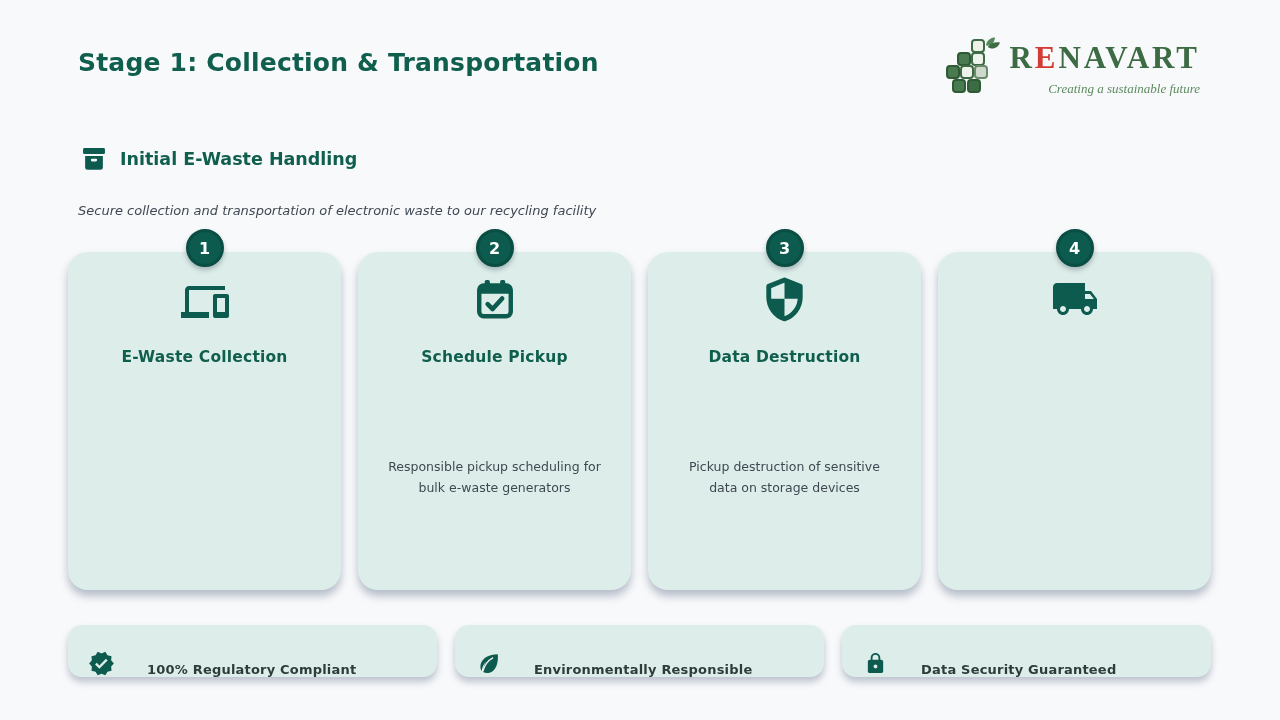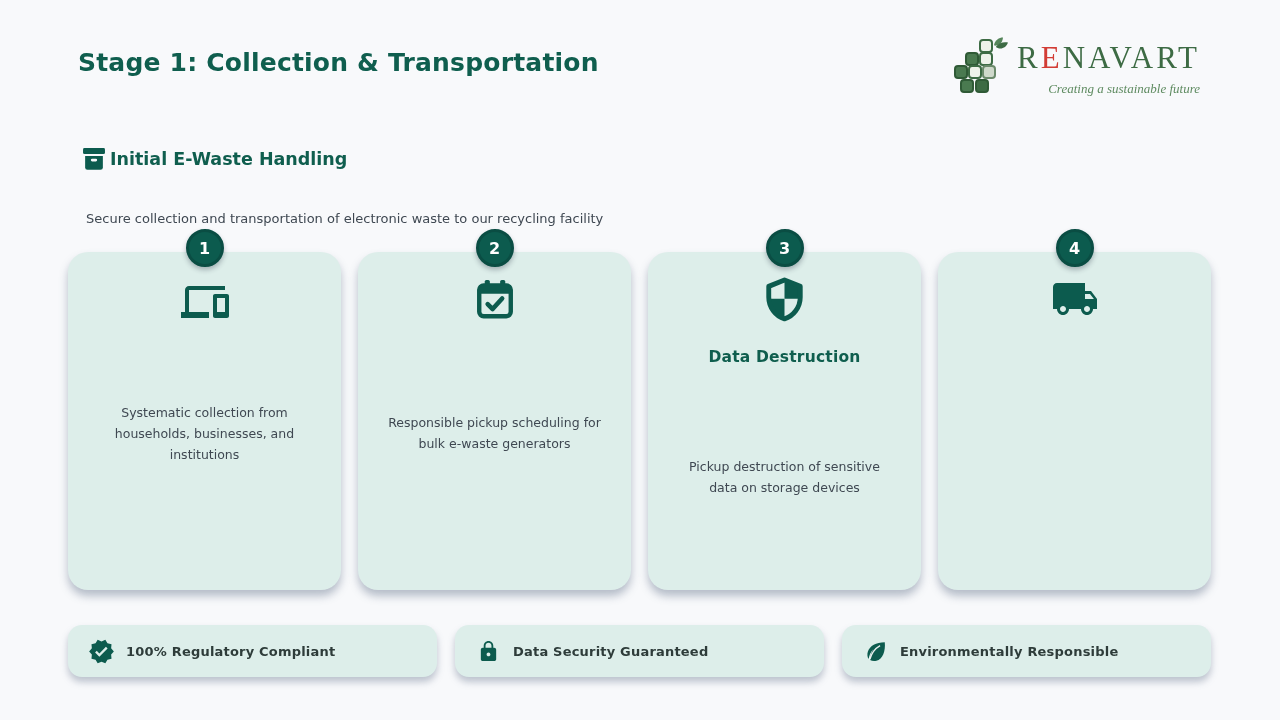--- a/index.html
+++ b/index.html
@@ -18,44 +18,44 @@
     color:var(--title-teal,#0f5e4e);
   }
   .logo{
     position:absolute;right:80px;top:36px;
     display:flex;align-items:flex-start;gap:8px;
   }
   .logo-mark{width:56px;height:58px;flex:0 0 auto;}
   .logo-textblock{display:flex;flex-direction:column;align-items:center;margin-top:6px;}
   .wordmark{
     font-family:"Liberation Serif","DejaVu Serif",serif;
-    font-size:31px;font-weight:normal;letter-spacing:3px;line-height:1;
+    font-size:31px;font-weight:bold;letter-spacing:3px;line-height:1;
     color:var(--brand-green,#3d6b44);
   }
   .wordmark .accent{color:var(--brand-red,#d23c35);}
   .tagline{
     font-family:"Liberation Serif","DejaVu Serif",serif;
     font-style:italic;font-size:13px;margin-top:8px;
     color:var(--tagline-green,#5d8a5f);
     align-self:flex-end;
   }
 
   
   .section-heading{
     position:absolute;left:80px;top:144px;
-    display:flex;align-items:center;gap:2px;
+    display:flex;align-items:center;gap:12px;
   }
   .section-heading .sec-icon{width:28px;height:30px;display:block;}
   .section-heading h2{
     margin:0;font-size:17.5px;font-weight:bold;
     color:var(--title-teal,#0f5e4e);
   }
   .subtitle{
-    position:absolute;left:78px;top:203px;margin:8px;
-    font-size:13px;color:var(--text-gray,#3f4852);
+    position:absolute;left:78px;top:203px;margin:0;
+    font-size:13px;color:var(--text-gray,#3f4852);font-style:italic;
   }
 
   
   .cards-row{
     position:absolute;left:68px;top:229px;width:1143px;
     display:flex;gap:17px;
   }
   .card-wrap{flex:1;display:flex;flex-direction:column;align-items:center;}
   .step-badge{
     width:38px;height:38px;border-radius:50%;
@@ -92,22 +92,22 @@
   
   .pill-row{
     position:absolute;left:68px;top:625px;width:1143px;
     display:flex;gap:18px;
   }
   .pill{
     flex:1;height:52px;box-sizing:border-box;
     background:var(--card-bg,#ddeeea);
     border-radius:14px;
     box-shadow:0 5px 7px rgba(100,116,139,.4);
-    display:flex;align-items:center;
-    padding-left:20px;gap:11px;
+    display:flex;align-items:flex-end;
+    padding-left:20px;gap:32px;
   }
   .pill-icon{width:27px;height:27px;display:flex;align-items:center;justify-content:center;}
   .pill-icon svg{width:27px;height:27px;display:block;}
   .pill-label{
     font-size:13px;font-weight:bold;color:var(--pill-text,#2e3c3a);
     letter-spacing:.2px;
   }
 
   .teal-fill{fill:var(--accent-teal,#0c5b4e);}
   .teal-stroke{stroke:var(--accent-teal,#0c5b4e);}
@@ -153,38 +153,37 @@
   <div class="cards-row">
 
     <div class="card-wrap">
       <div class="step-badge">1</div>
       <div class="card">
         <div class="card-icon">
           <svg viewBox="0 0 24 21" style="height:42px">
             <path class="teal-fill" d="M4 6h18V4H4c-1.1 0-2 .9-2 2v11H0v3h14v-3H4V6zm19 2h-6c-.55 0-1 .45-1 1v10c0 .55.45 1 1 1h6c.55 0 1-.45 1-1V9c0-.55-.45-1-1-1zm-1 9h-4v-7h4v7z"></path>
           </svg>
         </div>
-        <div class="card-desc-wrap">
-          <p class="card-desc">Systematic collection from households, businesses, and institutions</p>
-        </div>
+        <h3 class="card-title">E-Waste Collection</h3>
       </div>
     </div>
 
     <div class="card-wrap">
       <div class="step-badge">2</div>
       <div class="card">
         <div class="card-icon">
           <svg viewBox="0 0 24 24" style="height:44px">
             <rect class="teal-fill" x="6.4" y="1.6" width="2.8" height="4.6" rx="0.9"></rect>
             <rect class="teal-fill" x="14.8" y="1.6" width="2.8" height="4.6" rx="0.9"></rect>
             <rect class="teal-stroke" x="3.4" y="4.6" width="17.2" height="16.8" rx="2.4" fill="none" stroke-width="2.4"></rect>
             <path class="teal-fill" d="M5.8 4.6 h12.4 a2.4 2.4 0 0 1 2.4 2.4 v2.1 H3.4 V7 a2.4 2.4 0 0 1 2.4 -2.4 z"></path>
             <path class="teal-stroke" d="M8 14.8 l2.7 2.7 5.2 -5.8" fill="none" stroke-width="2.5" stroke-linecap="round" stroke-linejoin="round"></path>
           </svg>
         </div>
+        <h3 class="card-title">Schedule Pickup</h3>
         <div class="card-desc-wrap">
           <p class="card-desc">Responsible pickup scheduling for bulk e-waste generators</p>
         </div>
       </div>
     </div>
 
     <div class="card-wrap">
       <div class="step-badge">3</div>
       <div class="card">
         <div class="card-icon">
@@ -227,32 +226,32 @@
       <span class="pill-icon">
         <svg viewBox="0 0 24 24">
           <path class="teal-fill" fill-rule="evenodd" d="M23 11.99l-2.44-2.78.34-3.68-3.61-.82-1.89-3.19L12 3 8.6 1.52 6.71 4.71l-3.61.81.34 3.68L1 11.99l2.44 2.78-.34 3.69 3.61.82 1.89 3.19L12 21l3.4 1.46 1.89-3.19 3.61-.82-.34-3.68L23 11.99zm-12.91 4.72l-3.8-3.81 1.48-1.48 2.32 2.33 5.85-5.87 1.48 1.48-7.33 7.35z"></path>
         </svg>
       </span>
       <span class="pill-label">100% Regulatory Compliant</span>
     </div>
 
     <div class="pill">
       <span class="pill-icon">
-        <svg viewBox="0 0 24 24" style="width:23px;height:23px">
-          <path class="teal-fill" fill-rule="evenodd" d="M18 8h-1V6c0-2.76-2.24-5-5-5S7 3.24 7 6v2H6c-1.1 0-2 .9-2 2v10c0 1.1.9 2 2 2h12c1.1 0 2-.9 2-2V10c0-1.1-.9-2-2-2zm-6 9c-1.1 0-2-.9-2-2s.9-2 2-2 2 .9 2 2-.9 2-2 2zm3.1-9H8.9V6c0-1.71 1.39-3.1 3.1-3.1 1.71 0 3.1 1.39 3.1 3.1v2z"></path>
-        </svg>
-      </span>
-      <span class="pill-label">Data Security Guaranteed</span>
-    </div>
-
-    <div class="pill">
-      <span class="pill-icon">
         <svg viewBox="0 0 24 24" style="width:25px;height:25px">
           <path class="teal-fill" d="M20.9 3c-8.4.3-14.3 3.3-16.2 8.9-.9 2.7-.5 5.5.7 7.4.4-3.1 1.9-7 4.8-9.9-2.1 3.1-3.6 7.1-3.4 10.8 1.7 1 4 1.3 6.1.7C19 19.2 21.8 11.4 20.9 3z"></path>
           <path d="M6.6 19.4 C8.2 13.6 11.8 8.9 16.4 6.3" stroke="rgba(255,255,255,0.9)" stroke-width="1.3" fill="none"></path>
         </svg>
       </span>
       <span class="pill-label">Environmentally Responsible</span>
     </div>
 
+    <div class="pill">
+      <span class="pill-icon">
+        <svg viewBox="0 0 24 24" style="width:23px;height:23px">
+          <path class="teal-fill" fill-rule="evenodd" d="M18 8h-1V6c0-2.76-2.24-5-5-5S7 3.24 7 6v2H6c-1.1 0-2 .9-2 2v10c0 1.1.9 2 2 2h12c1.1 0 2-.9 2-2V10c0-1.1-.9-2-2-2zm-6 9c-1.1 0-2-.9-2-2s.9-2 2-2 2 .9 2 2-.9 2-2 2zm3.1-9H8.9V6c0-1.71 1.39-3.1 3.1-3.1 1.71 0 3.1 1.39 3.1 3.1v2z"></path>
+        </svg>
+      </span>
+      <span class="pill-label">Data Security Guaranteed</span>
+    </div>
+
   </div>
 
 </div>
 
 </body></html>

